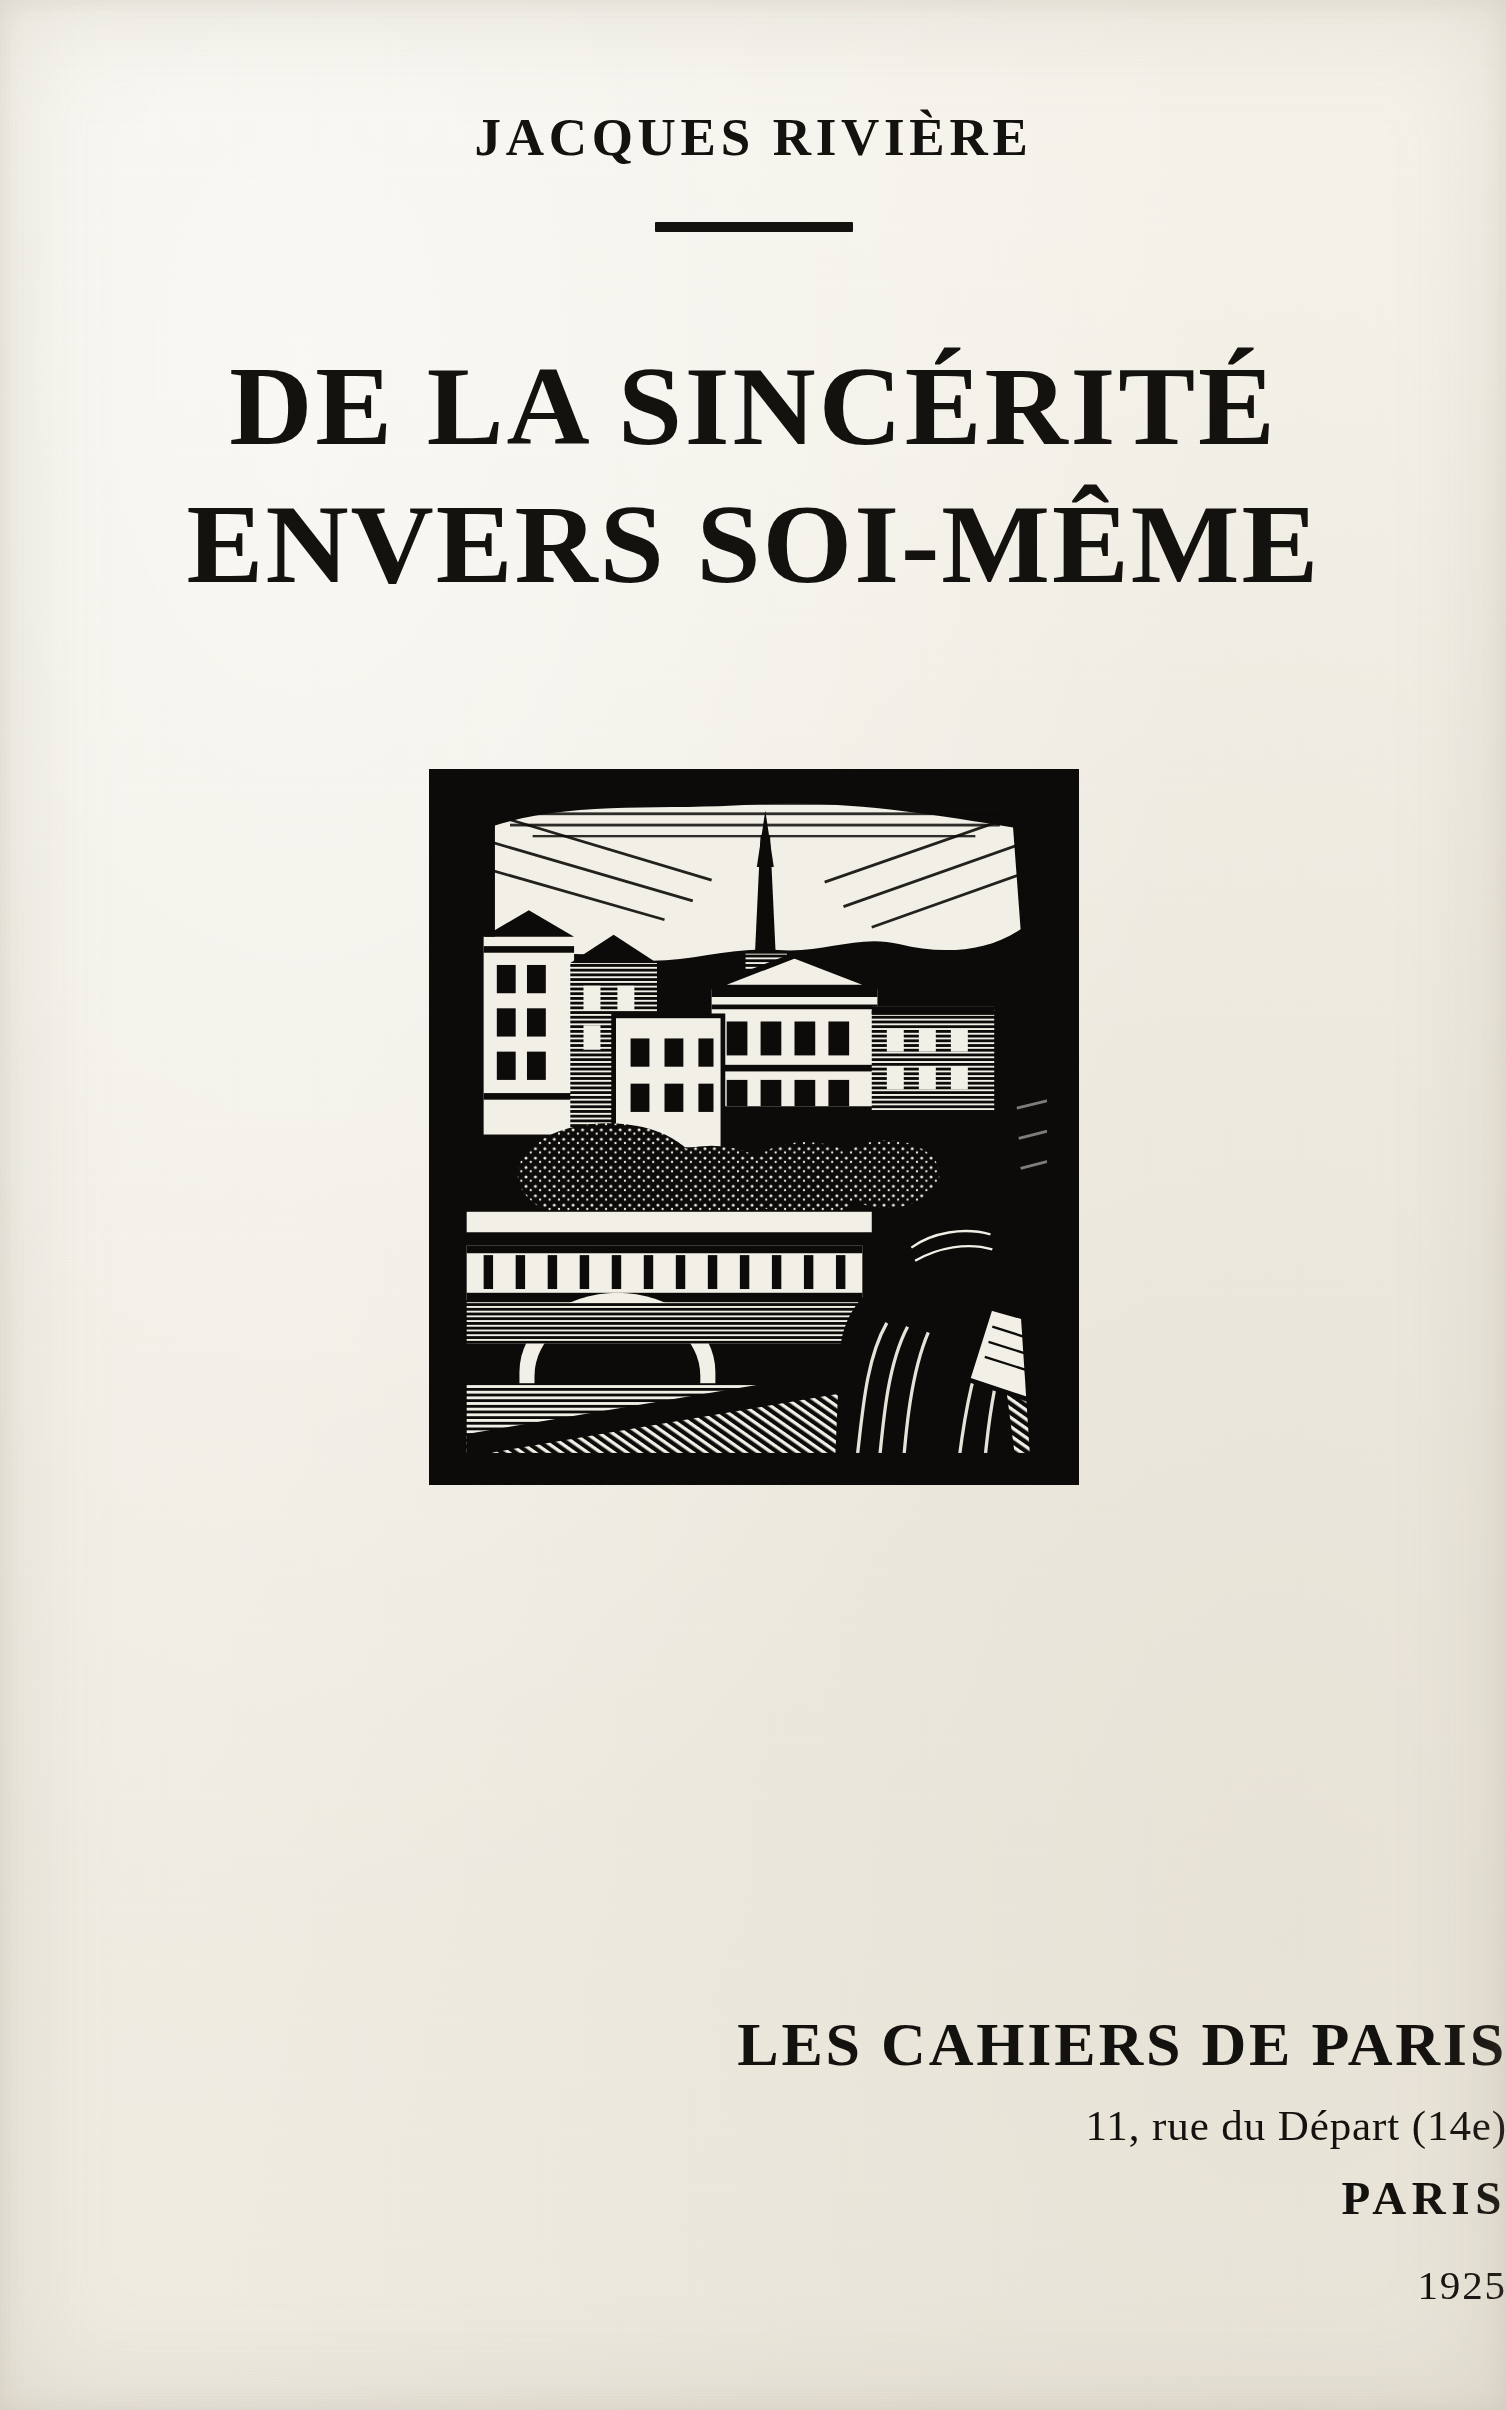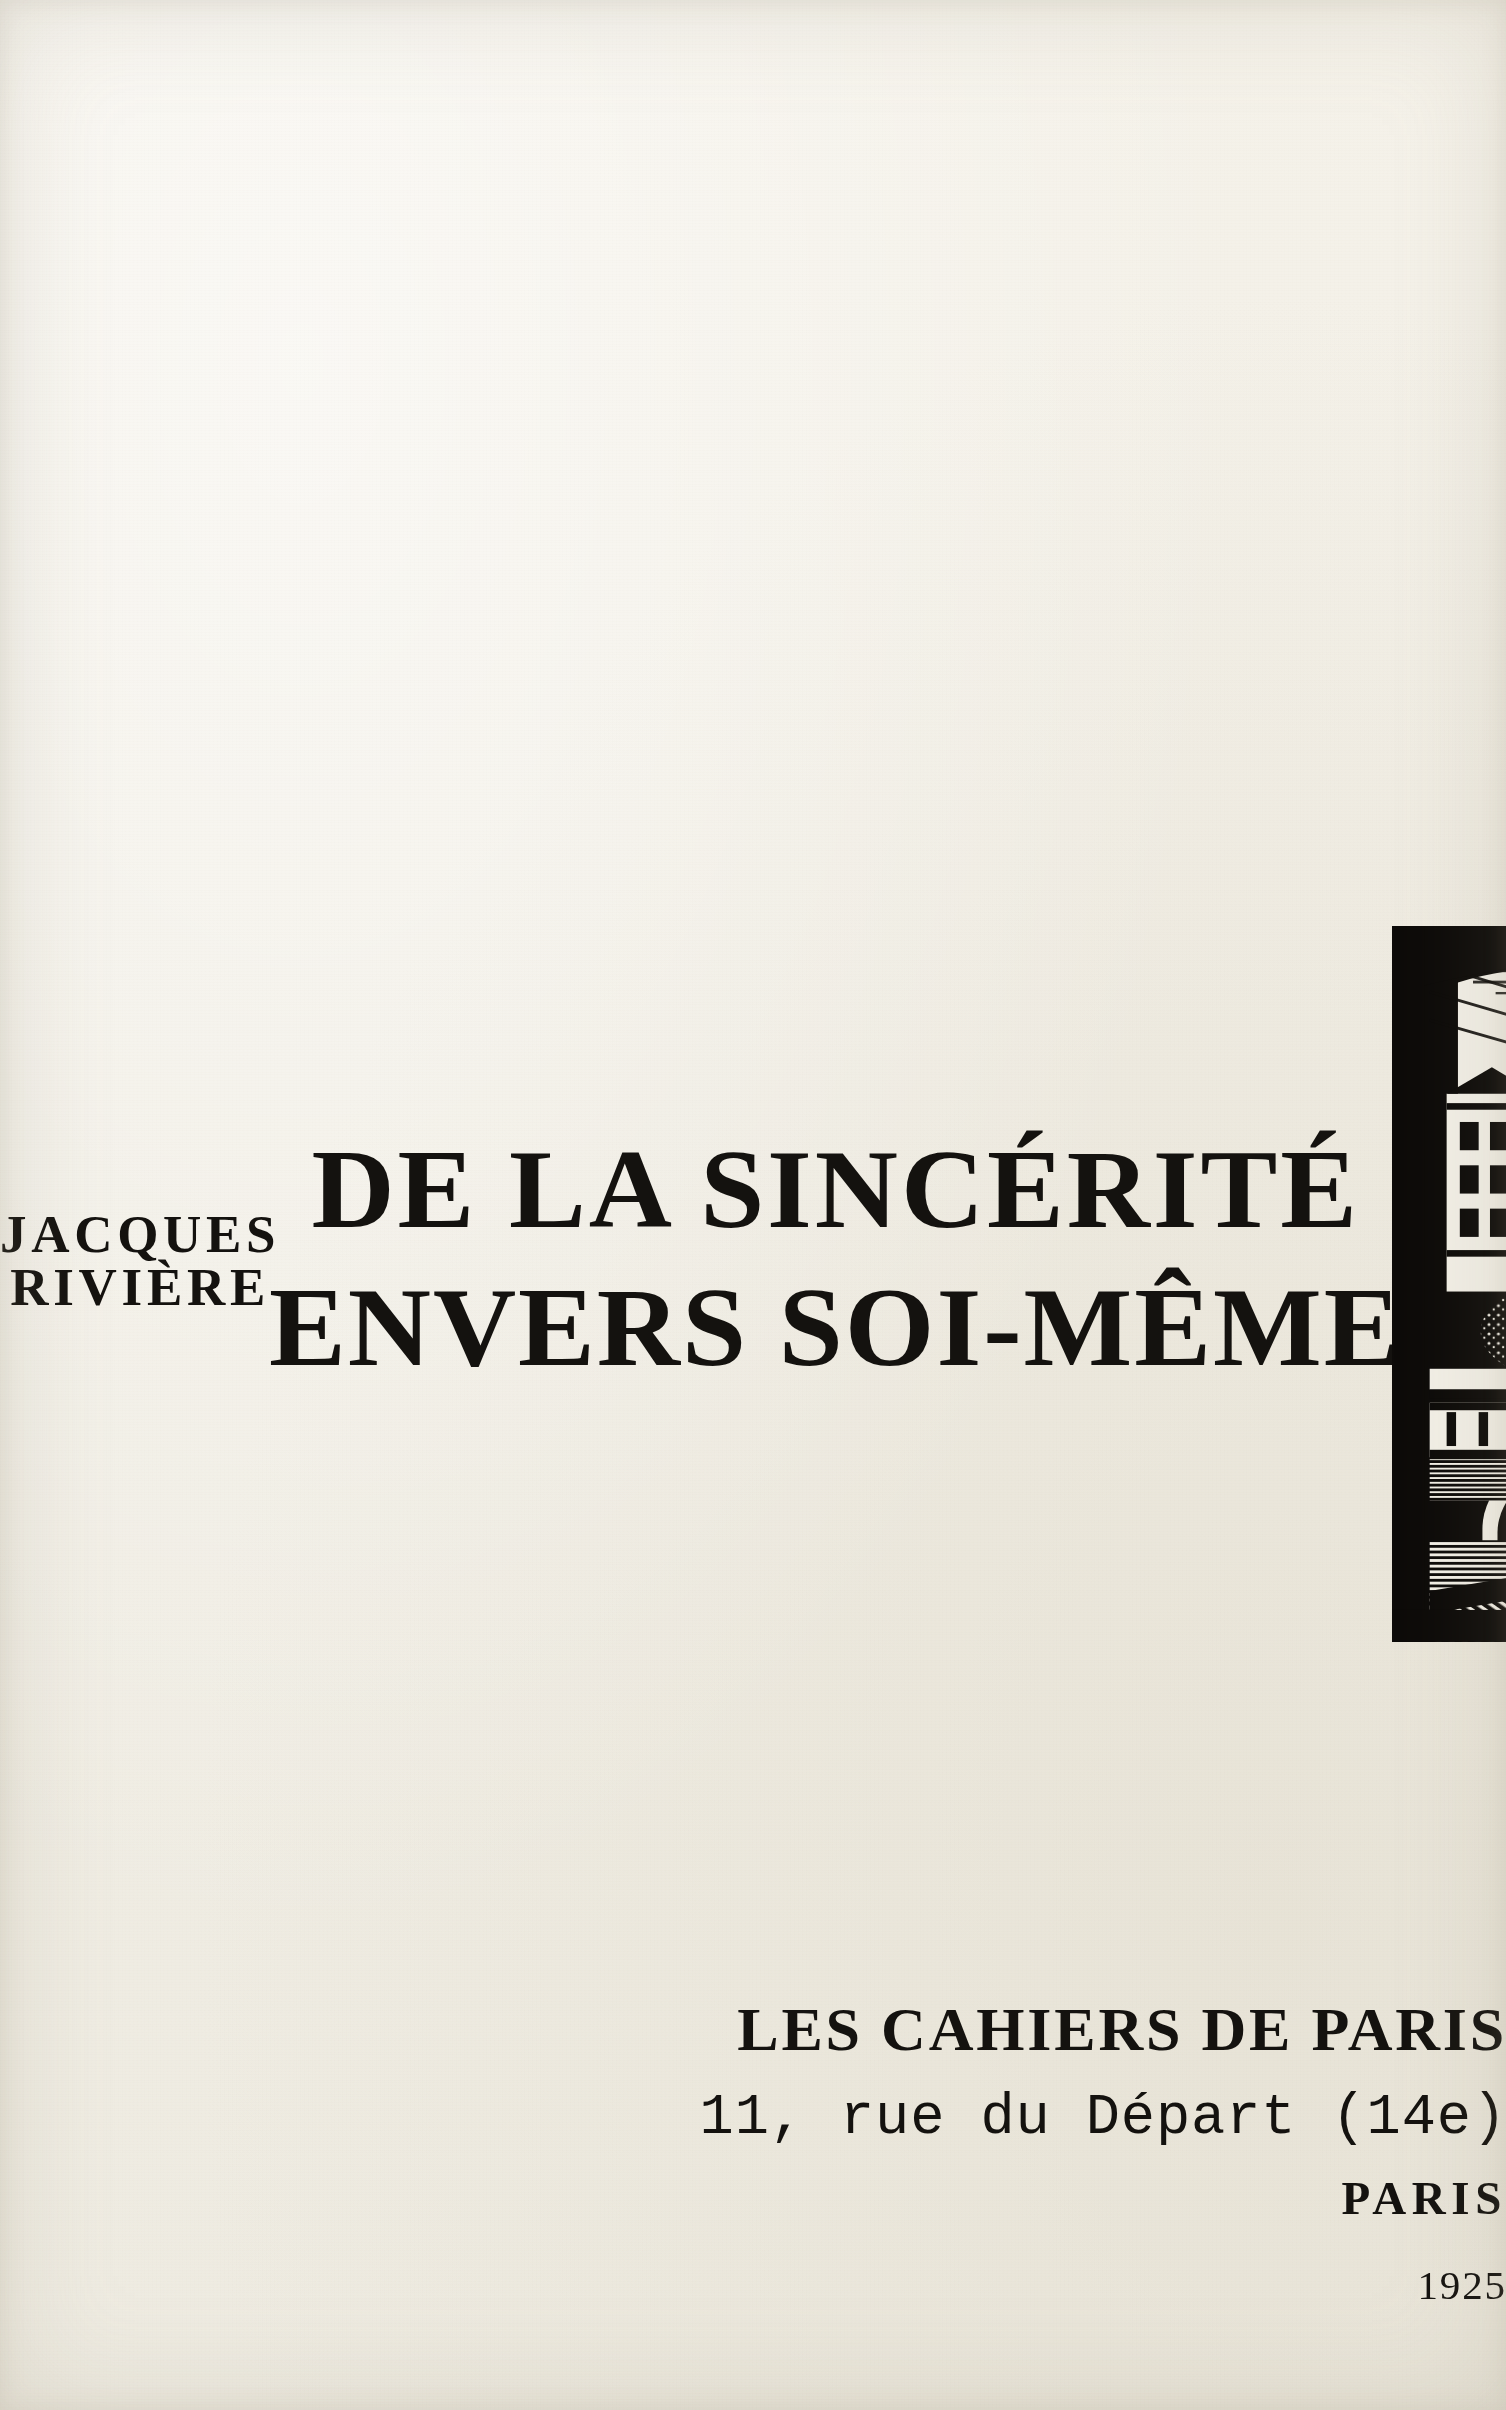--- a/index.html
+++ b/index.html
@@ -17,21 +17,21 @@
     position: relative;
     width: 1507px;
     height: 2411px;
     background: #f3f0e8;
     background-image:
       radial-gradient(ellipse at 20% 15%, rgba(255,255,255,0.55) 0%, rgba(255,255,255,0) 55%),
       radial-gradient(ellipse at 85% 80%, rgba(222,216,200,0.45) 0%, rgba(222,216,200,0) 60%),
       linear-gradient(180deg, #f5f2ea 0%, #f1eee5 45%, #eeebe1 100%);
     box-sizing: border-box;
     display: flex;
-    flex-direction: row;
+    flex-direction: column;
     align-items: center;
     color: #14120f;
   }
   
   .grain {
     position: absolute;
     inset: 0;
     pointer-events: none;
     opacity: 0.20;
     background-image:
@@ -107,22 +107,22 @@
   }
   .publisher {
     font-family: "Liberation Serif", serif;
     font-weight: 700;
     font-size: 62px;
     letter-spacing: 2.8px;
     line-height: 1.1;
   }
   .address {
     margin-top: 22.6px;
-    font-family: Liberation Mono, monospace;
-    font-size: 57px;
+    font-family: Liberation Serif, serif;
+    font-size: 43px;
     letter-spacing: 0.9px;
   }
   .city {
     margin-top: 21px;
     font-family: "Liberation Serif", serif;
     font-weight: 700;
     font-size: 47px;
     letter-spacing: 5.6px;
   }
   .year {

